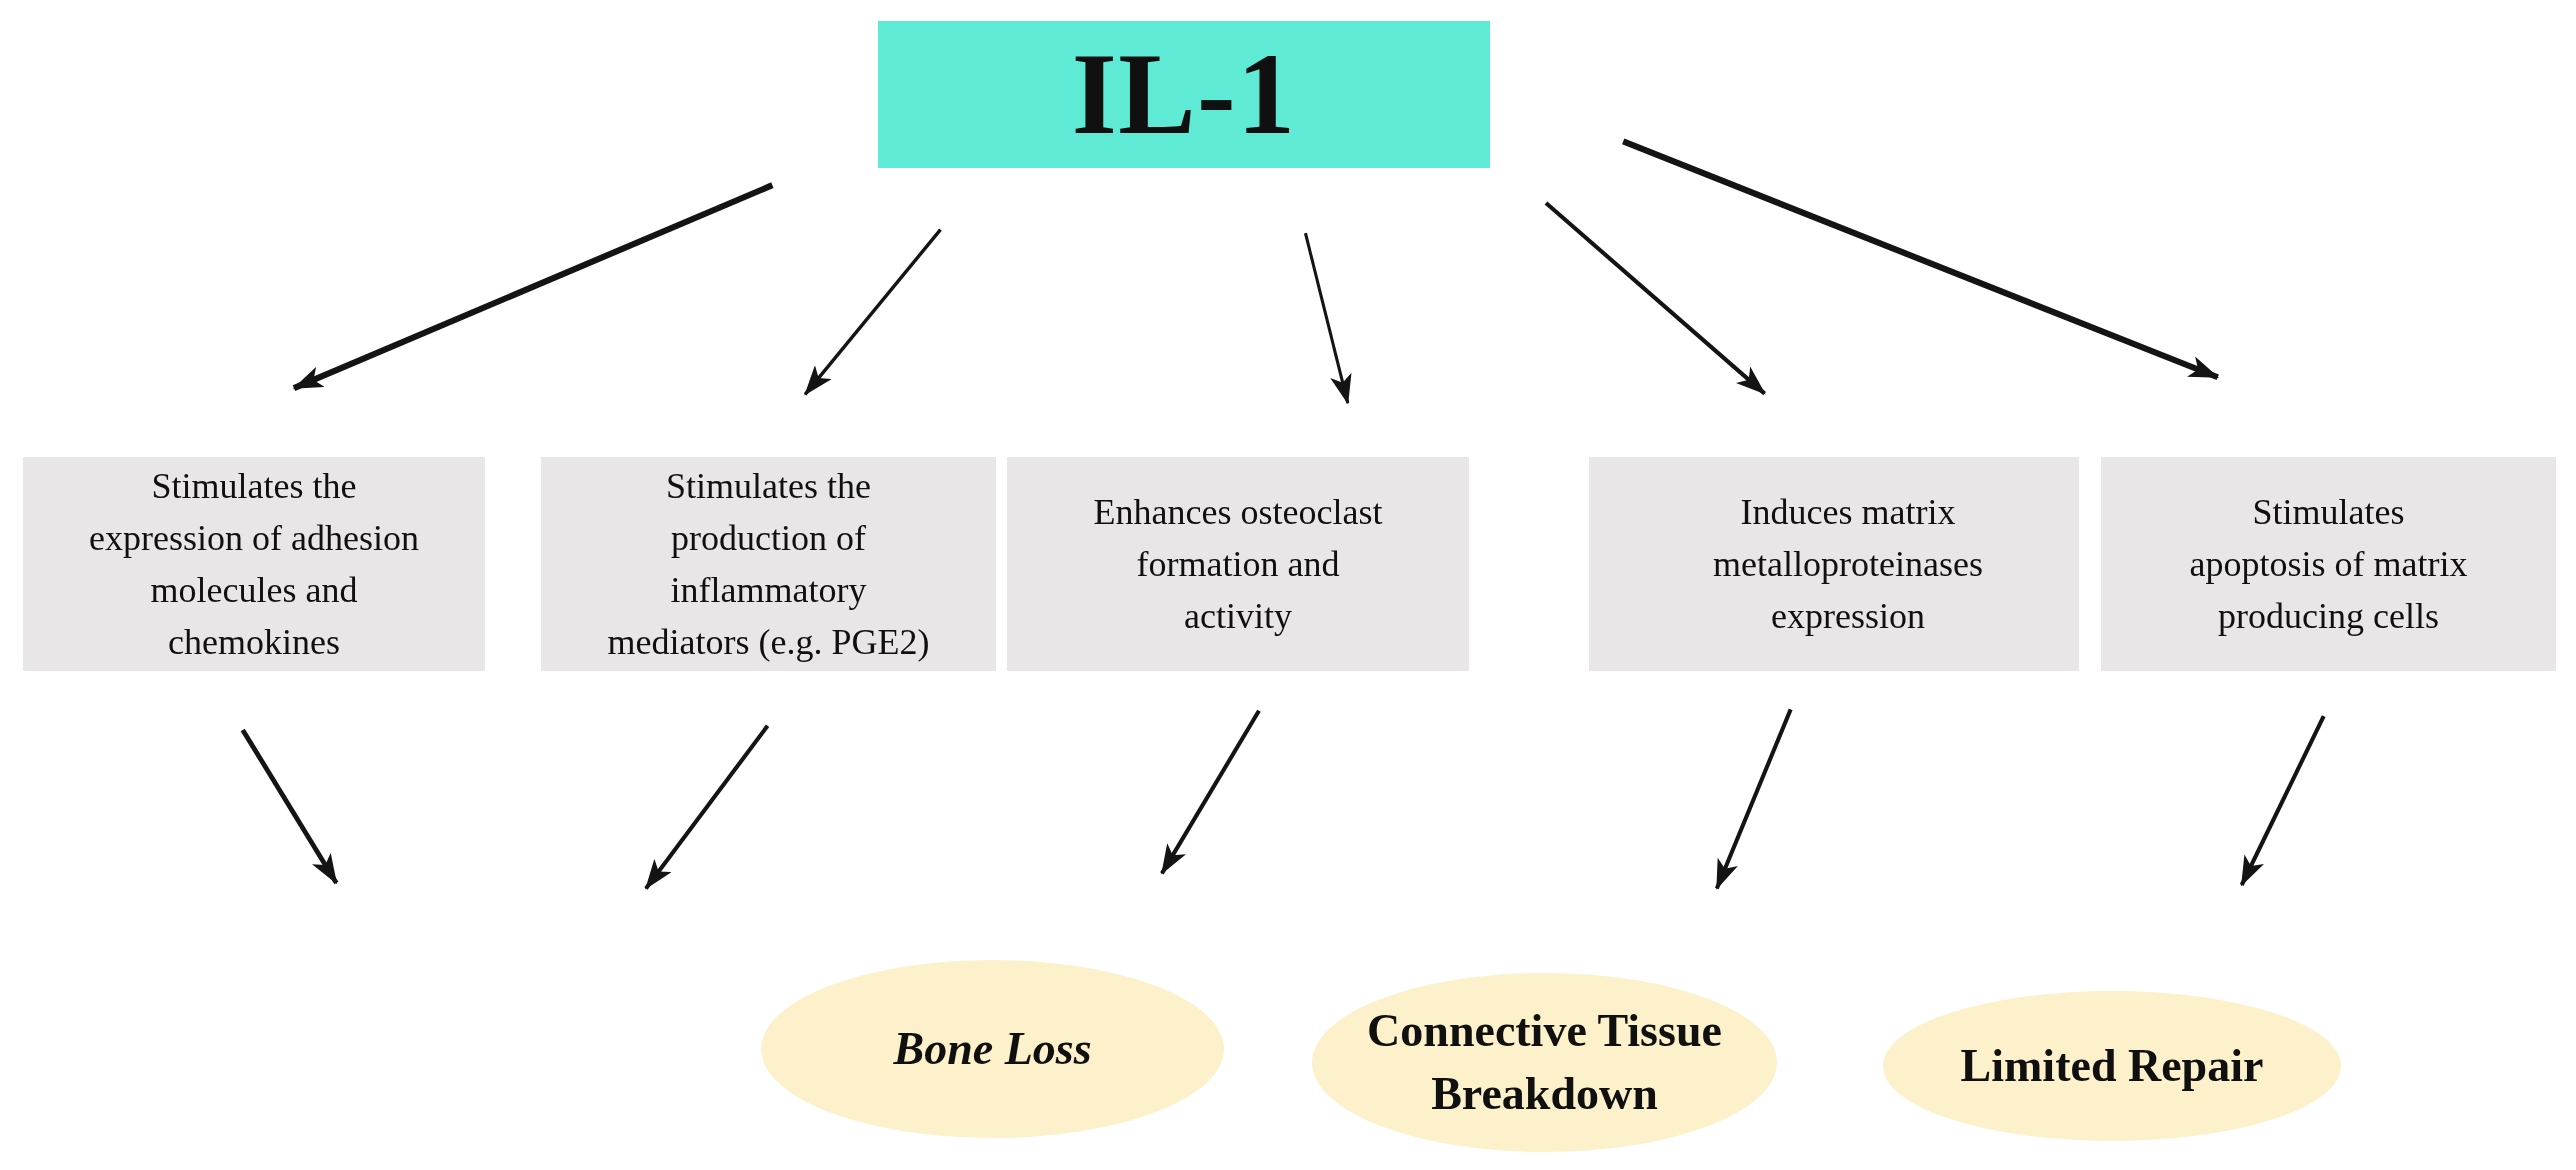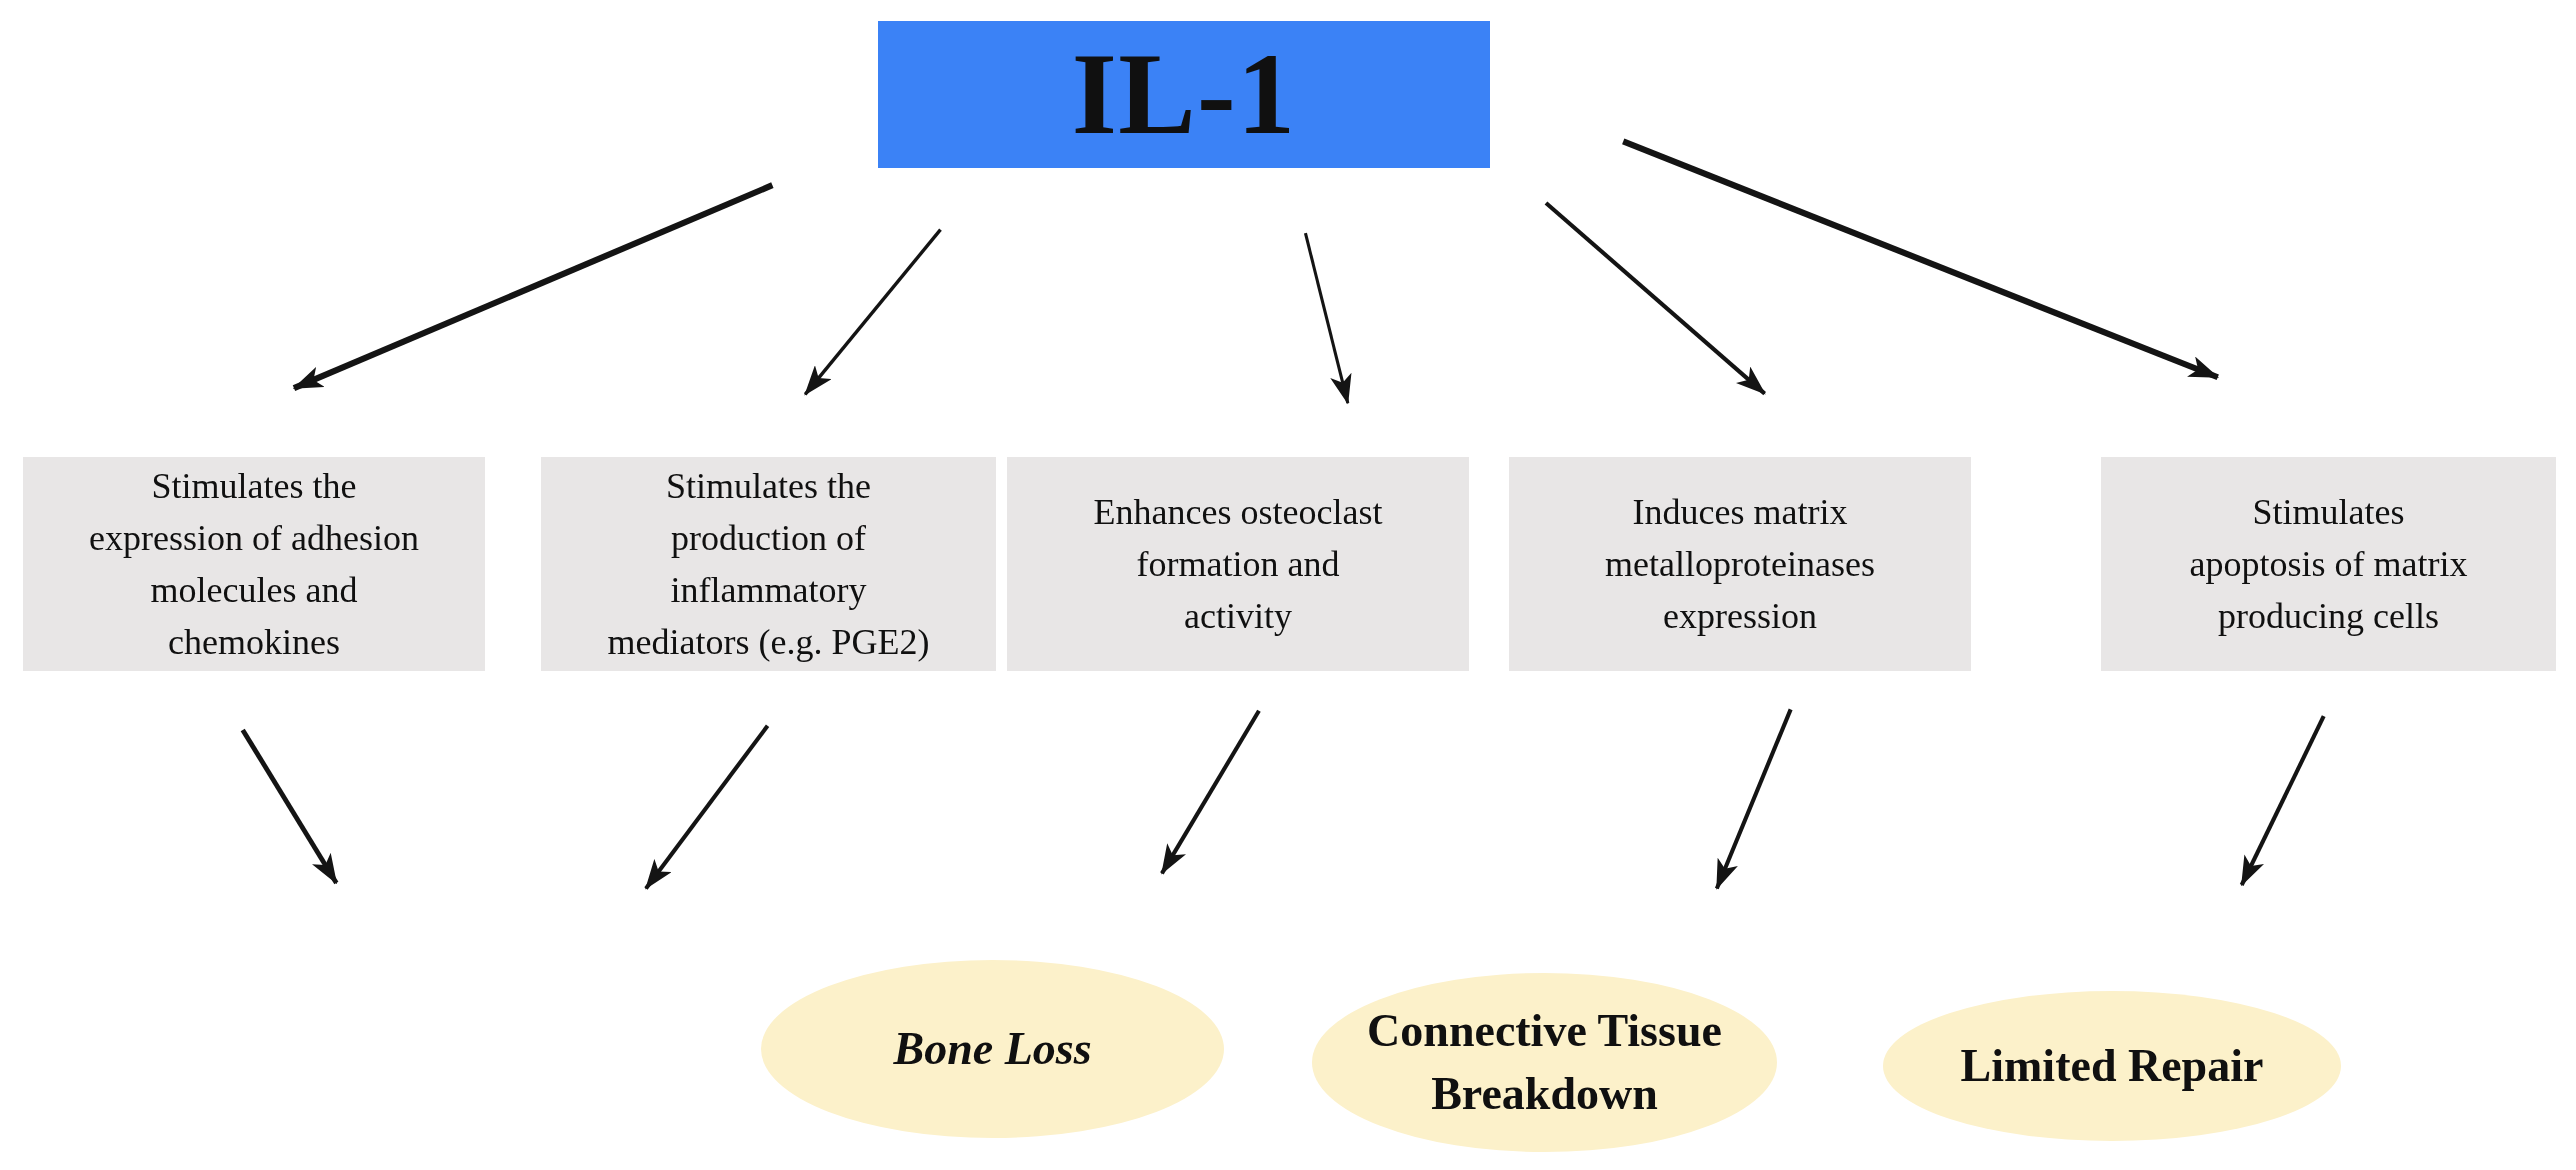--- a/index.html
+++ b/index.html
@@ -15,33 +15,33 @@
   .node {
     position: absolute;
     display: flex;
     align-items: center;
     justify-content: center;
     text-align: center;
     white-space: pre-line;
   }
   #il1-box {
     left: 878px; top: 20.5px; width: 612px; height: 147px;
-    background: #3b82f6;
+    background: #5eead4;
     font-size: 116px; font-weight: bold;
     letter-spacing: 1.4px;
   }
   .mediator {
     top: 457px; height: 214px;
     background: #e8e6e6;
     font-size: 36px; line-height: 1.45;
   }
   #mediator-1 { left: 23px;   width: 462px; }
   #mediator-2 { left: 541px;  width: 455px; }
   #mediator-3 { left: 1007px; width: 462px; }
-  #mediator-4 { left: 1509px; width: 462px; }
+  #mediator-4 { left: 1589px; width: 462px; padding-left: 28px; }
   #mediator-5 { left: 2101px; width: 455px; }
   .outcome {
     background: #fcf1ca;
     border-radius: 50%;
     font-size: 46px; font-weight: bold; line-height: 1.35;
   }
   #outcome-1 { left: 205px;  top: 959px; width: 461px; height: 179px; }
   #outcome-2 { left: 761px; top: 960px; width: 463px; height: 178px; font-style: italic; }
   #outcome-3 { left: 1312px; top: 973px; width: 465px; height: 179px; }
   #outcome-4 { left: 1883px; top: 991px; width: 458px; height: 150px; }

